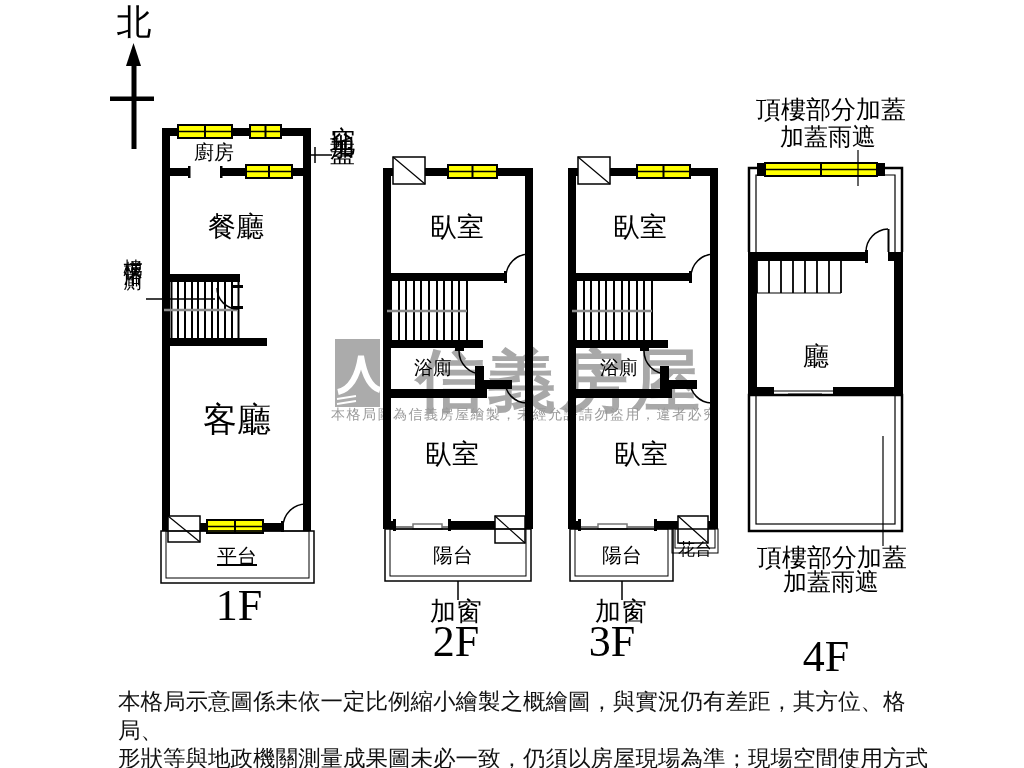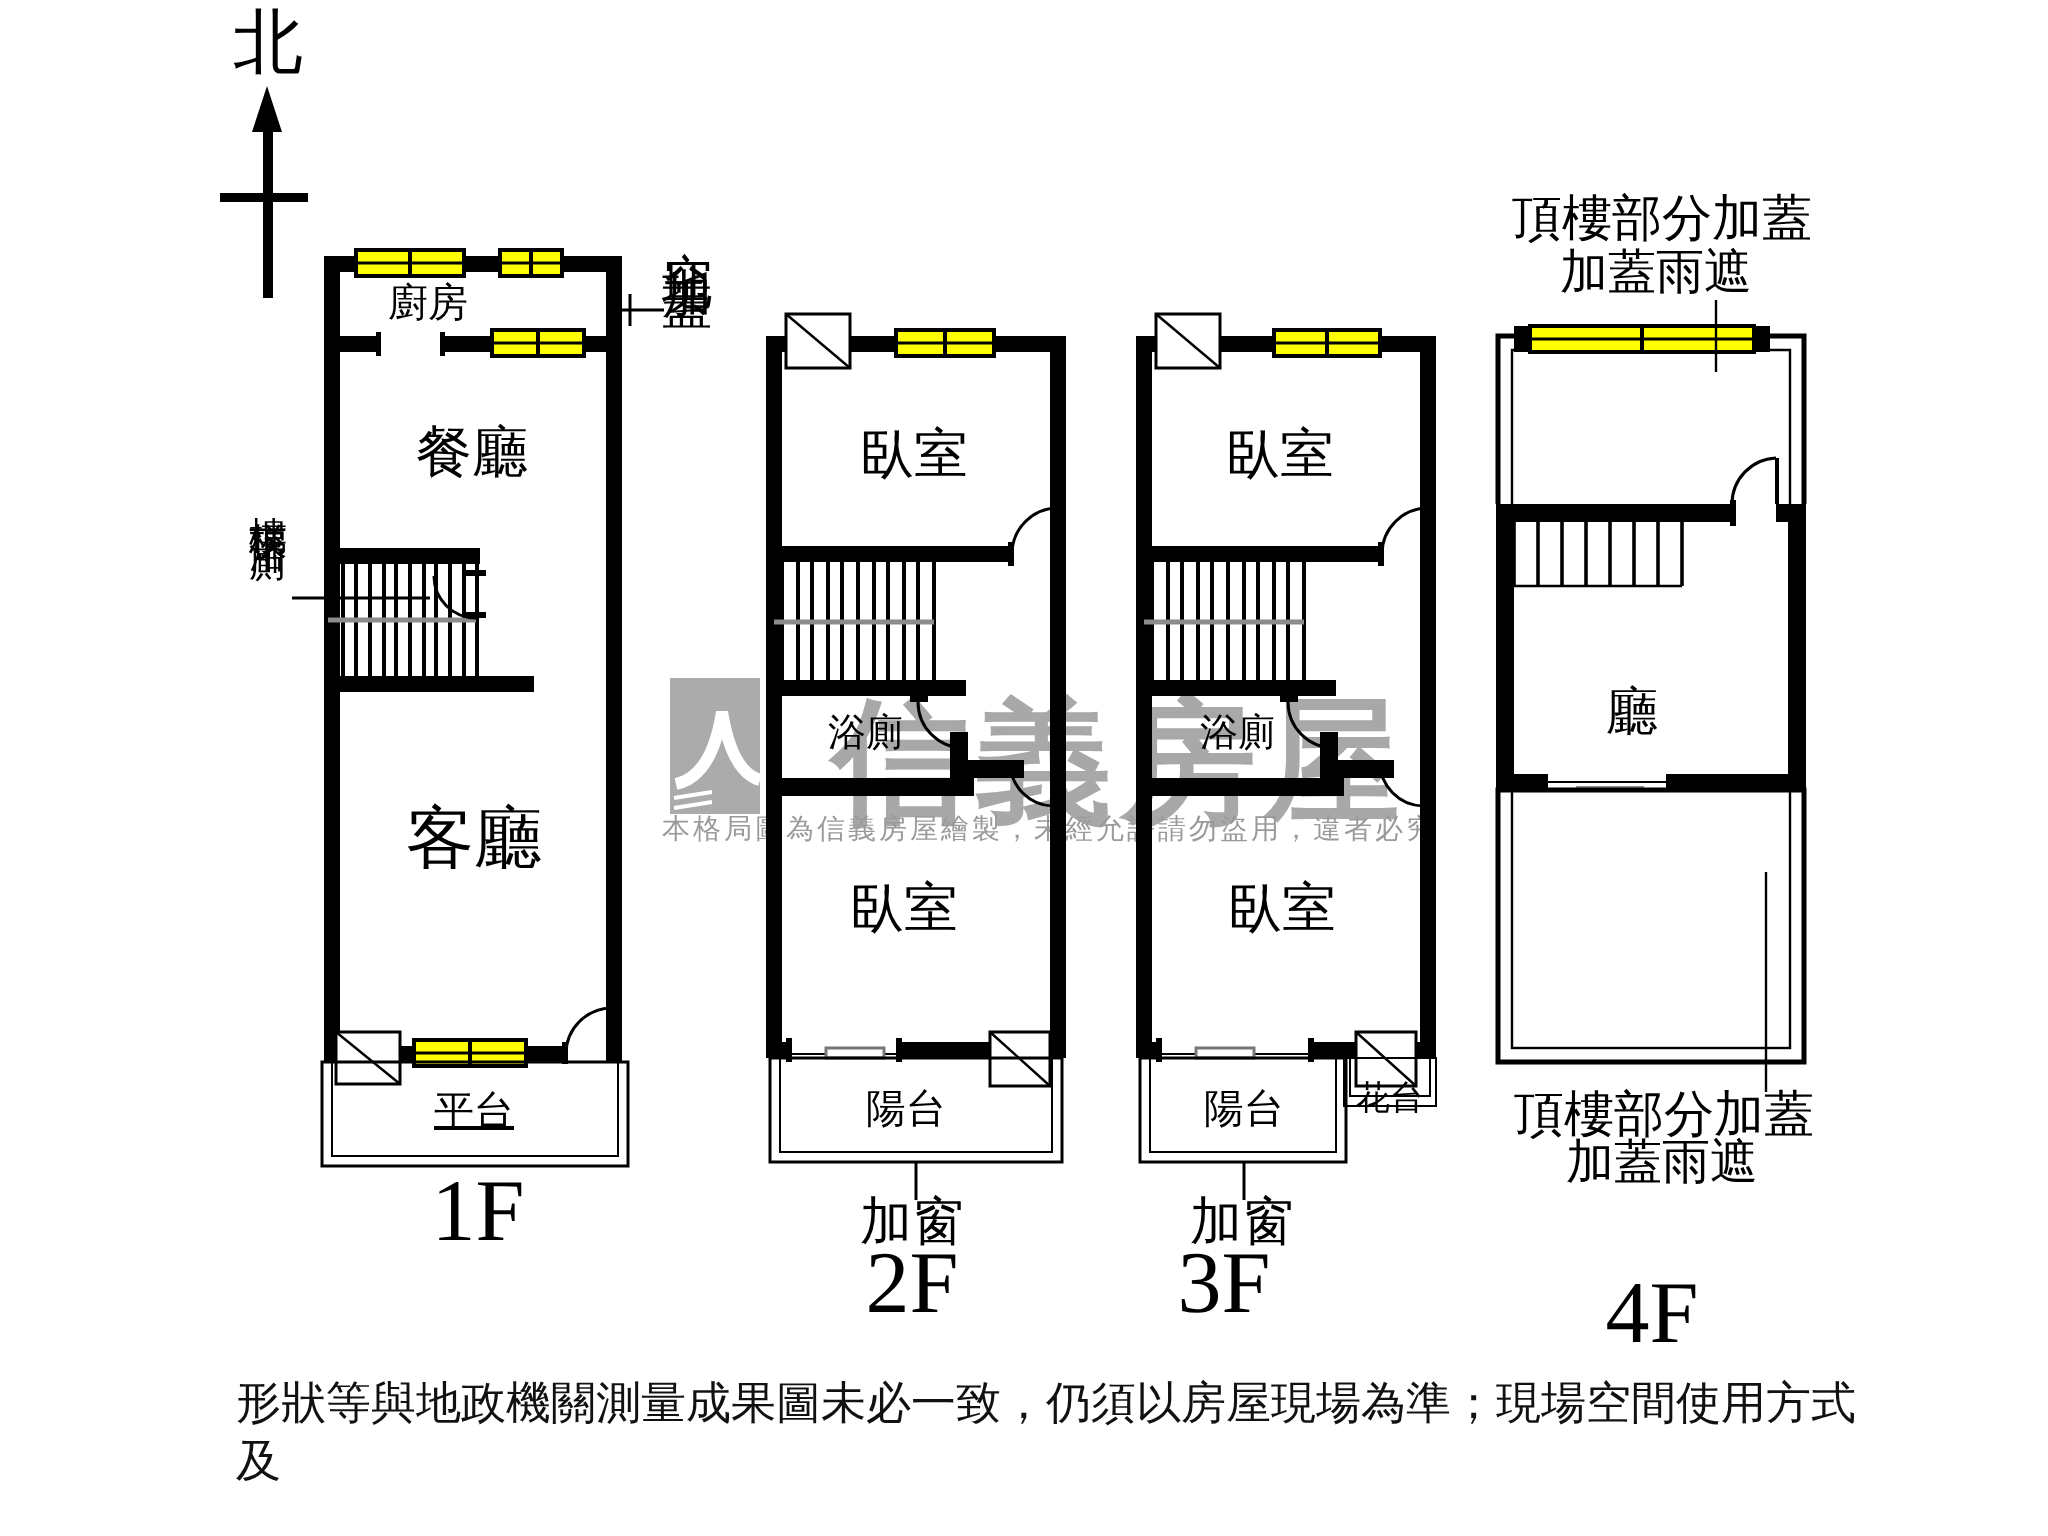--- a/index.html
+++ b/index.html
@@ -341,18 +341,19 @@
     <div class="clabel floor-num" style="left:612px;top:642px;">3F</div>
 
     <div class="clabel" style="left:831px;top:110px;font-size:25px;">頂樓部分加蓋</div>
     <div class="clabel" style="left:828px;top:137px;font-size:24px;">加蓋雨遮</div>
     <div class="clabel room" style="left:816px;top:356px;font-size:26px;">廳</div>
     <div class="clabel" style="left:832px;top:558px;font-size:25px;">頂樓部分加蓋</div>
     <div class="clabel" style="left:831px;top:582px;font-size:24px;">加蓋雨遮</div>
     <div class="clabel floor-num" style="left:826px;top:617px;margin-top:40px;">4F</div>
 
     <div class="disclaimer">
+      <div>本格局示意圖係未依一定比例縮小繪製之概繪圖，與實況仍有差距，其方位、格局、</div>
       <div>形狀等與地政機關測量成果圖未必一致，仍須以房屋現場為準；現場空間使用方式及</div>
 
     </div>
   </div>
 
 </div>
 
 </body></html>

